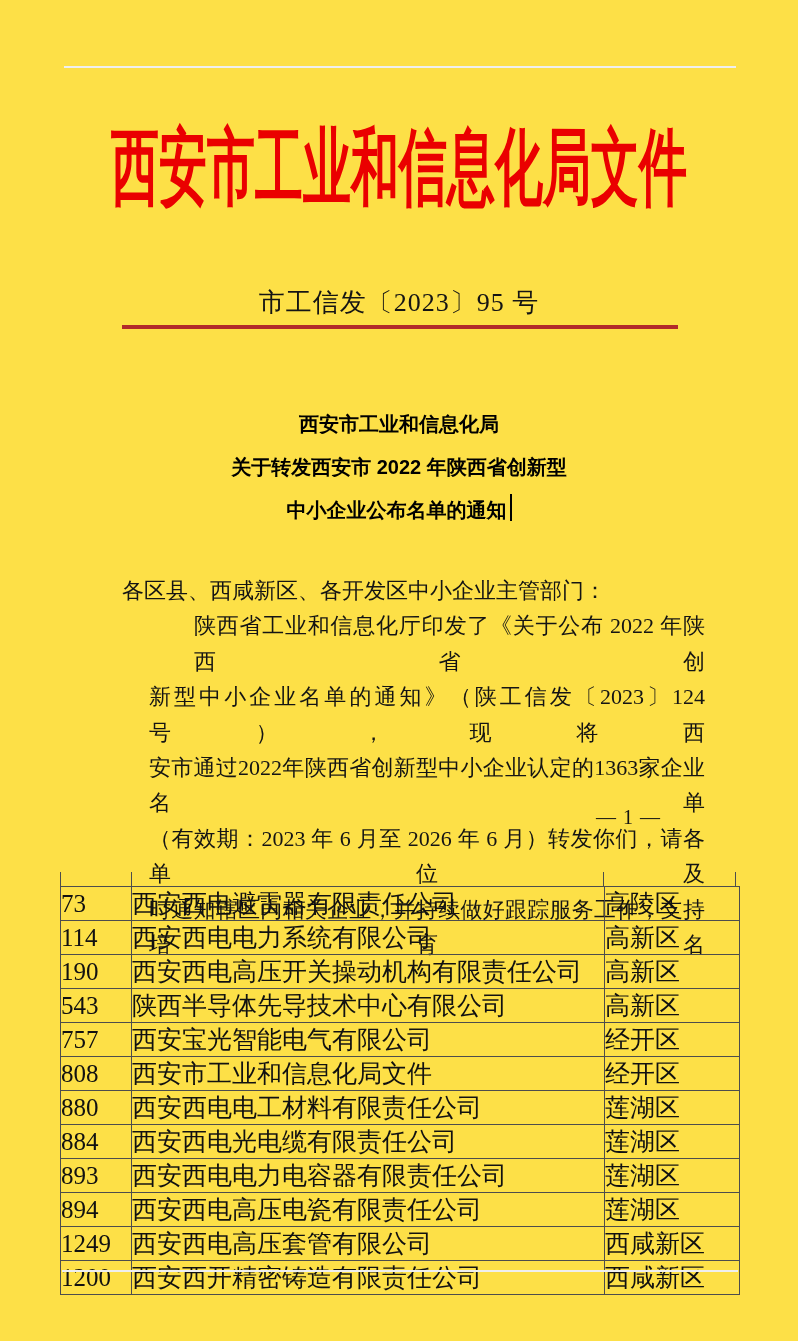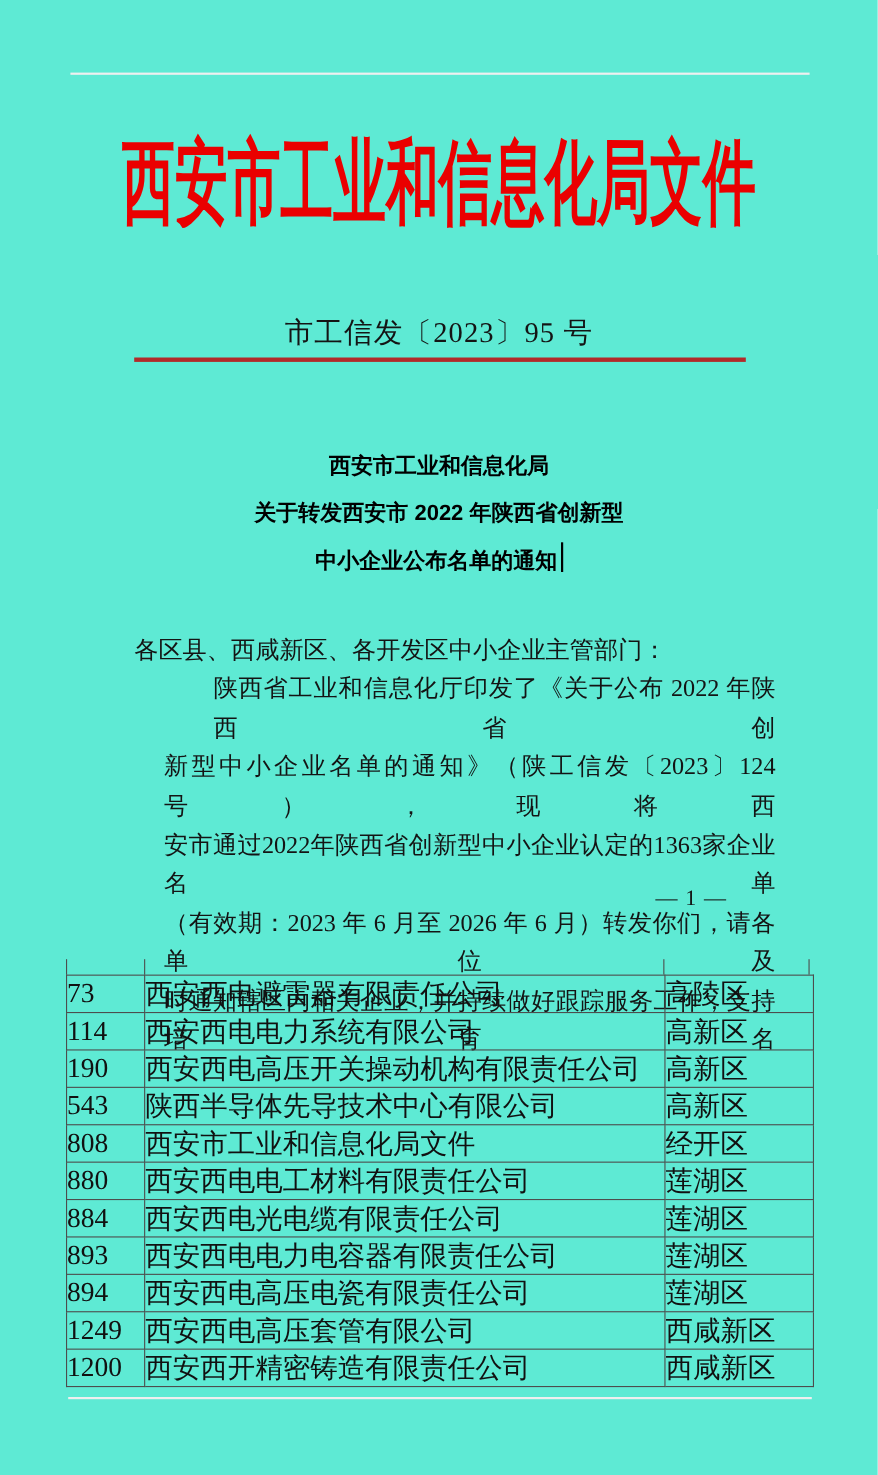--- a/index.html
+++ b/index.html
@@ -1,19 +1,19 @@
 <!DOCTYPE html>
 <html><head>
 <meta charset="utf-8">
 <style>
   html,body{margin:0;padding:0;background:#ffffff;}
   .canvas{
     position:relative;
     width:798px;height:1341px;
-    background:#5eead4;
+    background:#fde047;
     overflow:hidden;
     font-family:"Liberation Serif","DejaVu Serif",serif;
     color:var(--text,#141414);
   }
   .page-edge{position:absolute;height:2px;background:var(--edge,#efefef);}
   .page-edge.top{left:64px;top:66px;width:672px;}
   .page-edge.bottom{left:62px;top:1270px;width:676px;}
 
   .letterhead{
     position:absolute;left:0;right:0;top:126px;
@@ -143,20 +143,25 @@
           <td class="col-no">190</td>
           <td class="col-company">西安西电高压开关操动机构有限责任公司</td>
           <td class="col-district">高新区</td>
         </tr>
         <tr>
           <td class="col-no">543</td>
           <td class="col-company">陕西半导体先导技术中心有限公司</td>
           <td class="col-district">高新区</td>
         </tr>
         <tr>
+          <td class="col-no">757</td>
+          <td class="col-company">西安宝光智能电气有限公司</td>
+          <td class="col-district">经开区</td>
+        </tr>
+        <tr>
           <td class="col-no">808</td>
           <td class="col-company">西安市工业和信息化局文件</td>
           <td class="col-district">经开区</td>
         </tr>
         <tr>
           <td class="col-no">880</td>
           <td class="col-company">西安西电电工材料有限责任公司</td>
           <td class="col-district">莲湖区</td>
         </tr>
         <tr>

